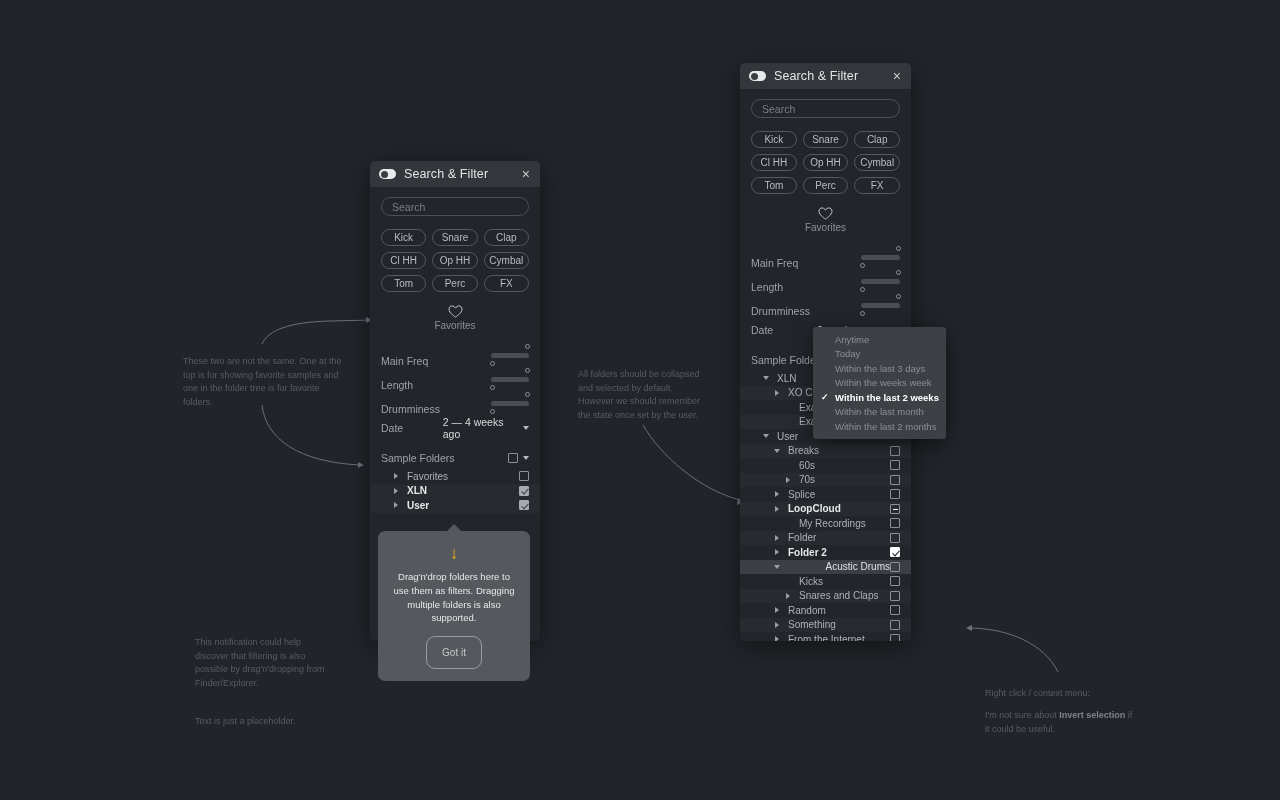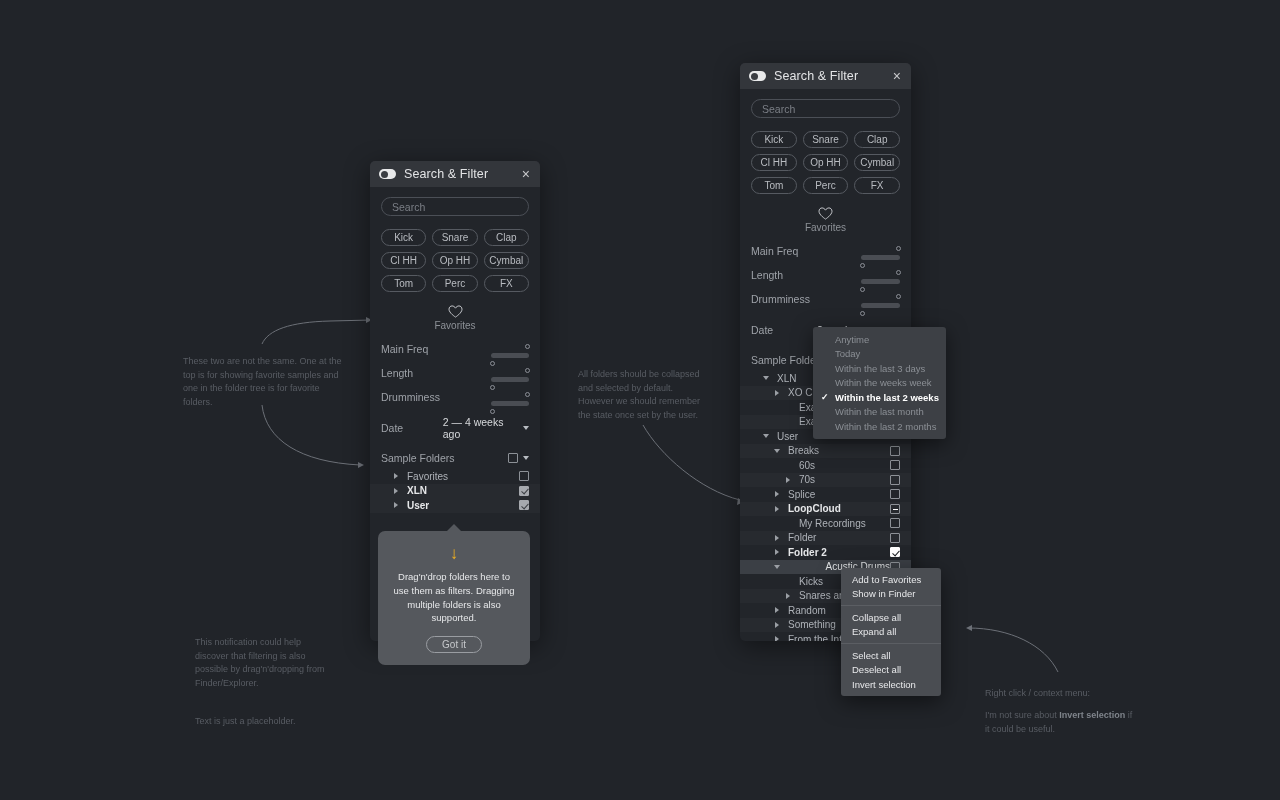--- a/index.html
+++ b/index.html
@@ -94,21 +94,21 @@
     align-items: center;
     gap: 2px;
     margin-bottom: 12px;
   }
   .fav-block svg { display: block; }
   .fav-label { font-size: 10px; color: #8d9197; }
 
   
   .slider-row {
     display: flex;
-    align-items: flex-start;
+    align-items: flex-end;
     height: 24px;
     gap: 44px;
   }
   .slider-label { font-size: 10.5px; color: #9ea2a8; }
   .slider-track-wrap { position: relative; flex: 1; height: 24px; }
   .slider-track {
     position: absolute;
     top: 10px; left: 0; right: 0;
     height: 5px;
     border-radius: 3px;
@@ -242,21 +242,21 @@
     margin-left: -8px;
     width: 0; height: 0;
     border-left: 8px solid transparent;
     border-right: 8px solid transparent;
     border-bottom: 8px solid #55585d;
   }
   .notif-arrow { color: #f2b01e; font-size: 17px; line-height: 1; margin-bottom: 8px; }
   .notif-text { font-size: 9.5px; color: #e7e8ea; line-height: 1.45; }
   .got-it {
     margin: 11px auto 0 auto;
-    width: 56px; height: 17px;
+    width: 56px; height: 33px;
     border: 1px solid #9a9da2;
     border-radius: 9px;
     font-size: 10px;
     color: #c6c8cb;
     display: flex;
     align-items: center;
     justify-content: center;
   }
 
   
@@ -699,31 +699,20 @@
       <span>Within the last 2 weeks</span>
     </div>
     <div class="dd-item">
       <span>Within the last month</span>
     </div>
     <div class="dd-item">
       <span>Within the last 2 months</span>
     </div>
   </div>
 
-  <div class="ctx">
-    <div class="ctx-item">Add to Favorites</div>
-    <div class="ctx-item">Show in Finder</div>
-    <div class="ctx-sep"></div>
-    <div class="ctx-item">Collapse all</div>
-    <div class="ctx-item">Expand all</div>
-    <div class="ctx-sep"></div>
-    <div class="ctx-item">Select all</div>
-    <div class="ctx-item">Deselect all</div>
-    <div class="ctx-item">Invert selection</div>
-  </div>
 
   <div class="note" style="left:183px; top:355px; width:160px;">These two are not the same. One at the top is for showing favorite samples and one in the folder tree is for favorite folders.</div>
 
   <div class="note" style="left:578px; top:368px; width:132px;">All folders should be collapsed and selected by default. However we should remember the state once set by the user.</div>
 
   <div class="note" style="left:195px; top:636px; width:140px;">This notification could help discover that filtering is also possible by drag'n'dropping from Finder/Explorer.</div>
 
   <div class="note" style="left:195px; top:691px; width:140px;margin-top:24px;">Text is just a placeholder.</div>
 
   <div class="note" style="left:985px; top:687px; width:150px;">Right click / context menu:</div>

